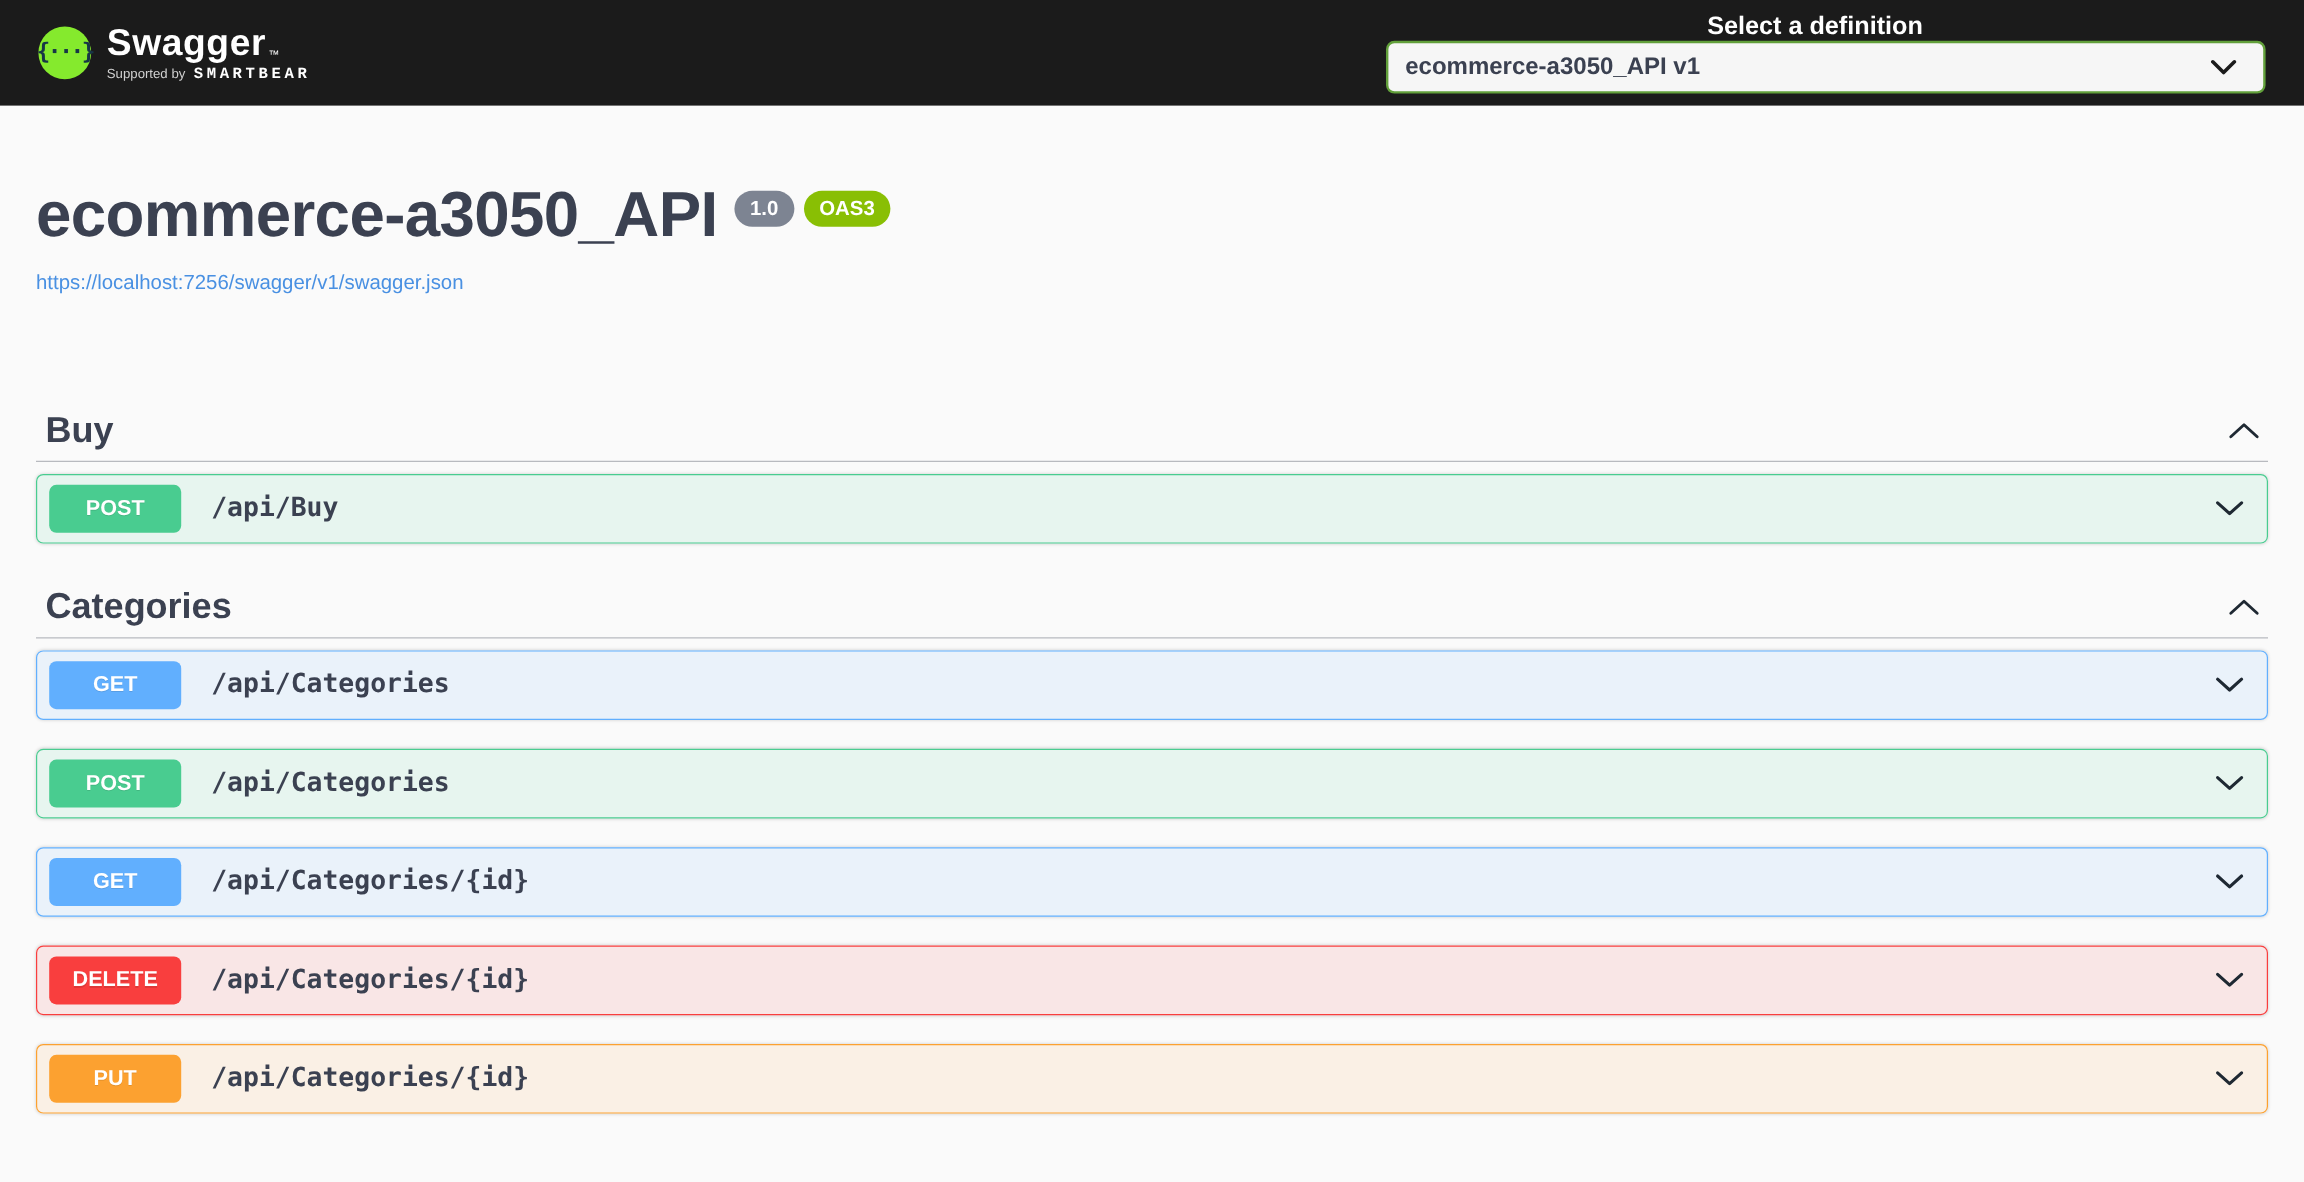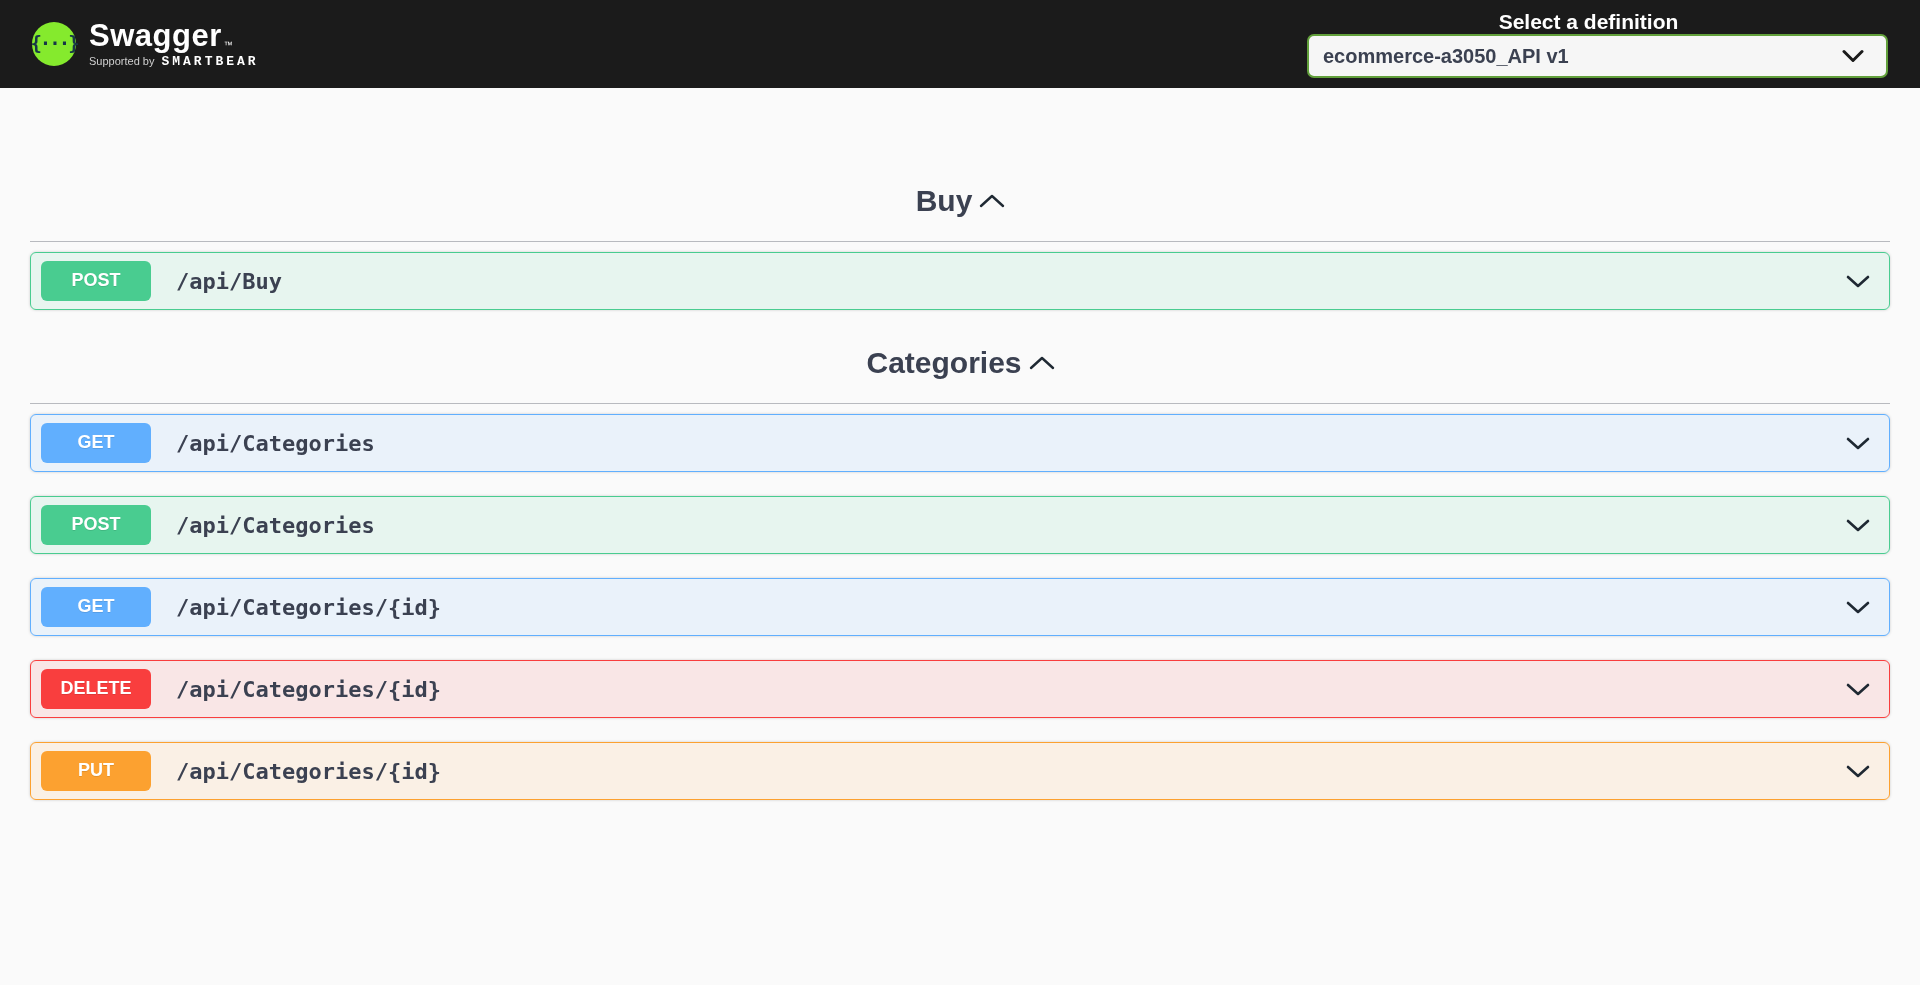--- a/index.html
+++ b/index.html
@@ -30,41 +30,41 @@
               color:#173647;letter-spacing:-2px;transform:translateY(-1px);}
   .brand-line{display:flex;align-items:flex-start;}
   .brand{color:#fff;font-size:31px;font-weight:600;line-height:1;letter-spacing:0.5px;}
   .tm{color:#fff;font-size:9px;margin-top:20px;margin-left:2px;}
   .tagline{margin-top:3px;display:flex;align-items:baseline;gap:7px;}
   .tagline .prefix{color:#d0d0d0;font-size:11px;}
   .tagline .sb{color:#fff;font-size:13px;font-weight:bold;letter-spacing:3px;font-family:Liberation Mono, monospace;}
 
   .def-group{display:flex;align-items:center;flex-direction:column;}
   .def-label{color:#fff;font-size:21px;font-weight:bold;margin-right:18px;}
-  .select-wrap{position:relative;width:581px;height:44px;}
+  .select-wrap{position:relative;width:733px;height:44px;}
   .select-wrap select{appearance:none;-webkit-appearance:none;width:100%;height:100%;
      border:2px solid var(--select-border);border-radius:7px;background:#f6f6f6;
      font-family:"Liberation Sans",sans-serif;font-size:20px;font-weight:bold;color:var(--text);
      padding:0 44px 0 14px;outline:none;cursor:pointer;}
   .select-caret{position:absolute;right:24px;top:50%;transform:translateY(-50%);pointer-events:none;}
 
   
   .main{padding:0 30px 20px 30px;}
   .info{padding-top:62px;}
   .title-row{display:flex;align-items:flex-start;gap:14px;}
   .api-title{font-size:53px;font-weight:bold;color:var(--text);line-height:1.15;letter-spacing:-0.5px;}
   .badges{display:flex;gap:8px;margin-top:9px;}
   .pill{color:#fff;font-size:17px;font-weight:bold;padding:5px 13px;border-radius:30px;line-height:1.15;}
   .pill.version{background:var(--version-bg);}
   .pill.oas{background:var(--oas-bg);}
   .spec-link{display:inline-block;margin-top:15px;font-size:17px;color:var(--link);text-decoration:none;}
 
   .tag-section{margin-top:0;}
-  .tag-header{display:flex;align-items:center;justify-content:center;cursor:pointer;
-              padding-bottom:23px;border-bottom:1px solid rgba(59,65,81,.35);}
+  .tag-header{display:flex;align-items:center;justify-content:space-between;cursor:pointer;
+              padding-bottom:8px;border-bottom:1px solid rgba(59,65,81,.35);}
   .tag-header.first{margin-top:96px;}
   .tag-header.next{margin-top:36px;}
   .tag-title{font-size:30px;font-weight:bold;color:var(--text);padding-left:8px;}
   .chev-btn{background:none;border:none;cursor:pointer;padding:0 6px;display:flex;align-items:center;}
 
   .opblock{height:58px;border-radius:6px;display:flex;align-items:center;
            padding:0 16px 0 10px;margin-top:24px;cursor:pointer;
            box-shadow:0 0 3px rgba(0,0,0,.19);}
   .opblock.first{margin-top:10px;}
   .opblock.m-get{background:rgba(97,175,254,.1);border:1px solid var(--c-get);}
@@ -110,20 +110,30 @@
       </select>
       <svg class="select-caret" width="22" height="13" viewBox="0 0 22 13">
         <polyline points="2,2 11,11 20,2" fill="none" stroke="#1b1b1b" stroke-width="3" stroke-linecap="round" stroke-linejoin="round"></polyline>
       </svg>
     </span>
   </div>
 </header>
 
 <main class="main">
 
+  <section class="info">
+    <div class="title-row">
+      <h1 class="api-title">ecommerce-a3050_API</h1>
+      <span class="badges">
+        <span class="pill version">1.0</span>
+        <span class="pill oas">OAS3</span>
+      </span>
+    </div>
+    <a class="spec-link">https://localhost:7256/swagger/v1/swagger.json</a>
+  </section>
 
   <section class="tag-section">
     <div class="tag-header first">
       <h3 class="tag-title">Buy</h3>
       <button class="chev-btn">
         <svg width="28" height="16" viewBox="0 0 28 16">
           <polyline points="3,13 14,3 25,13" fill="none" stroke="#1f2933" stroke-width="2.4" stroke-linecap="round" stroke-linejoin="round"></polyline>
         </svg>
       </button>
     </div>

